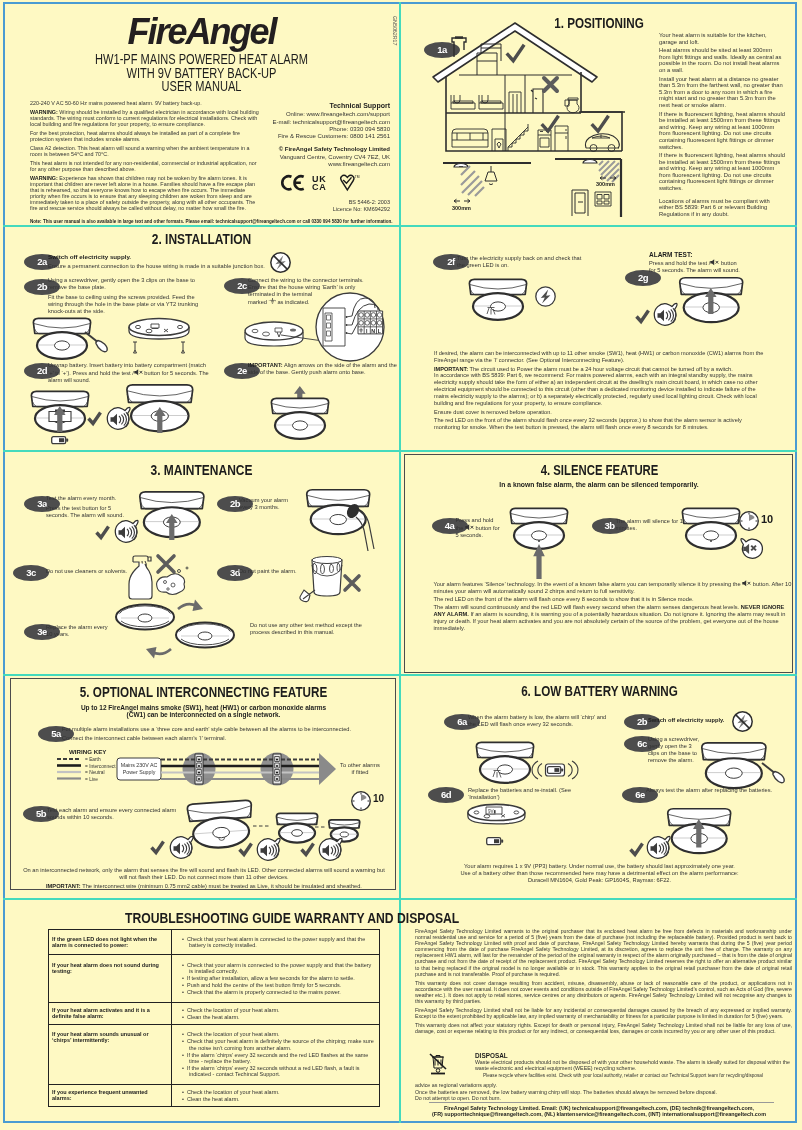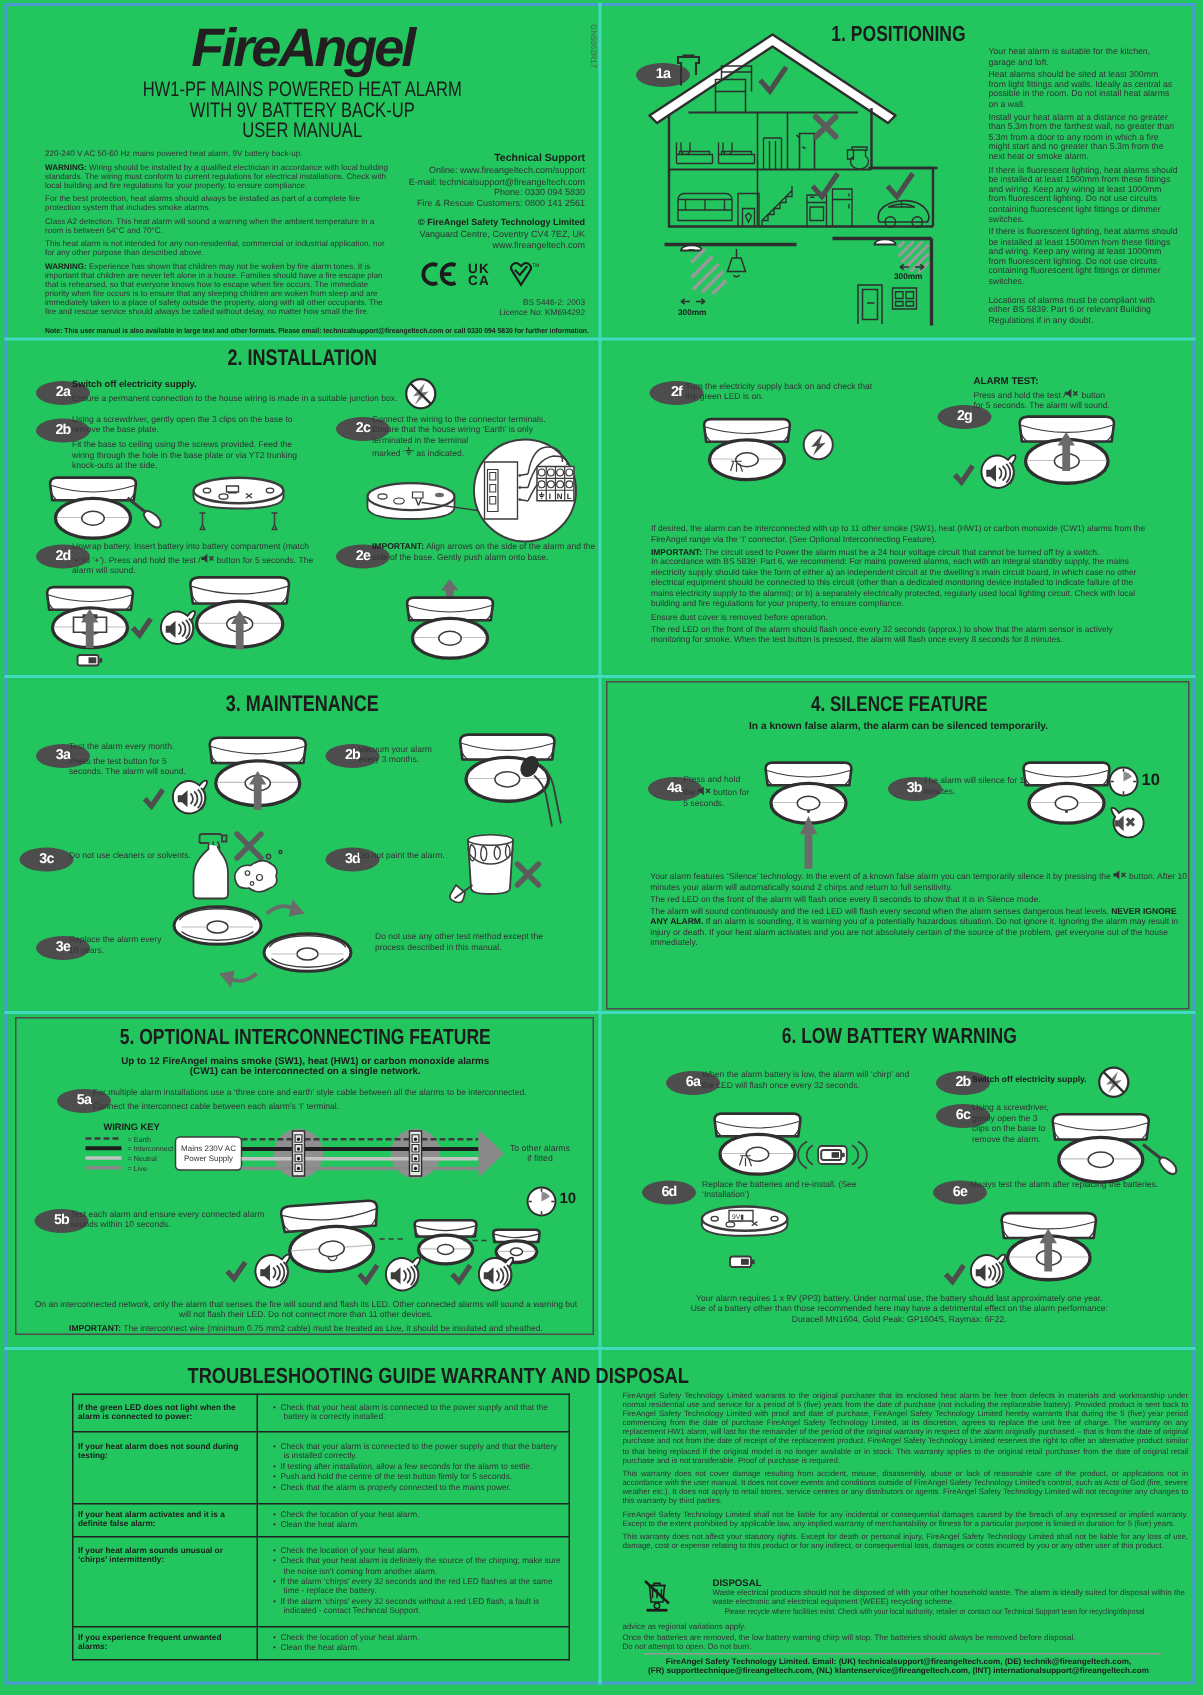--- a/index.html
+++ b/index.html
@@ -1,19 +1,19 @@
 <!DOCTYPE html>
 <html><head>
 <meta charset="utf-8">
 <style>
 #s7 li{padding-left:7px;text-indent:-7px}
 *{margin:0;padding:0;box-sizing:border-box}
 html,body{width:802px;height:1130px;background:#fff;font-family:"Liberation Sans",sans-serif;color:#2e2e2e;overflow:hidden}
 .abs{position:absolute}
-.pg{position:relative;width:802px;height:1130px;background:#22c55e}
+.pg{position:relative;width:802px;height:1130px;background:#fef9c3}
 .outer{position:absolute;left:3px;top:2px;width:794px;height:1121px;border:2px solid #4a9bd2}
 .tl{position:absolute;background:#44dabd}
 .dbox{position:absolute;border:1px solid #4c4c4c}
 .lbl{position:absolute;width:36px;height:16px;border-radius:50%;background:#4d4d4d;color:#fff;font-weight:bold;font-size:9.5px;text-align:center;line-height:16px;letter-spacing:-0.5px}
 .h1{position:absolute;font-weight:bold;color:#1c1c1c;text-align:center;transform:scaleX(0.8);transform-origin:50% 0;white-space:nowrap}
 .t6{font-size:5.7px;line-height:7px;color:#333}
 .t55{font-size:5.4px;line-height:6px;color:#333}
 b.k{color:#1c1c1c}
 svg{position:absolute;overflow:visible}
 svg *{vector-effect:non-scaling-stroke}

